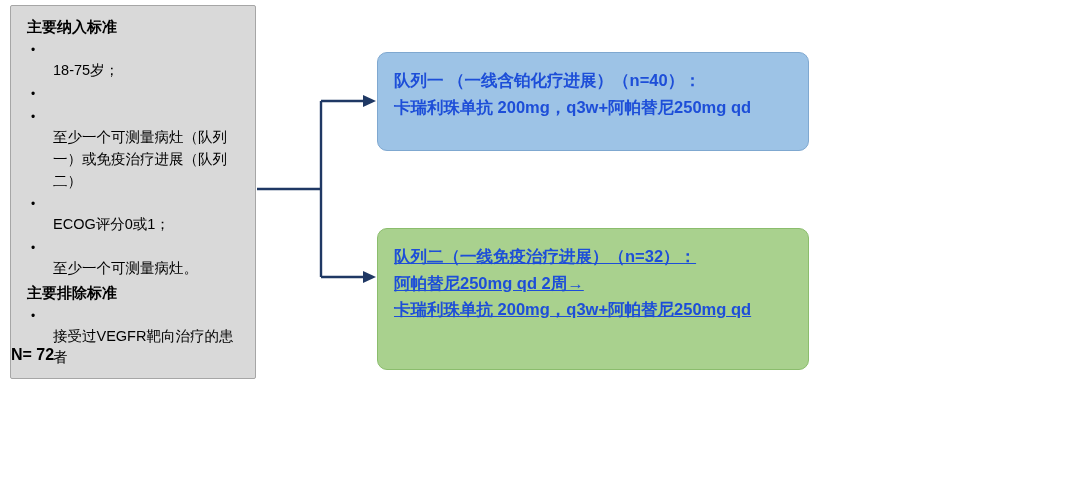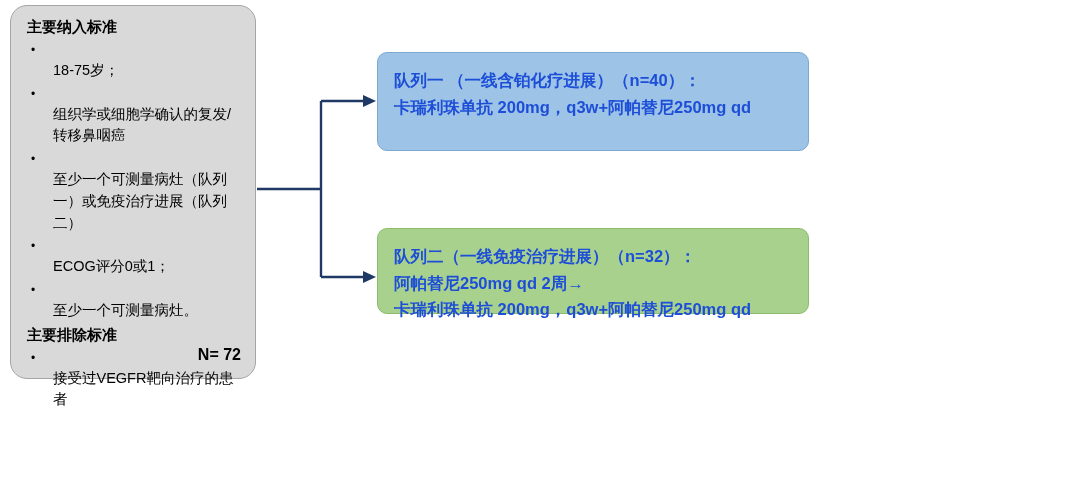--- a/index.html
+++ b/index.html
@@ -18,21 +18,21 @@
   
   .criteria-box {
     position: absolute;
     left: 10px;
     top: 5px;
     width: 246px;
     height: 374px;
     box-sizing: border-box;
     background: #d9d9d9;
     border: 1px solid #a6a6a6;
-    border-radius: 17px;
+    border-radius: 2px;
     padding: 10px 12px 8px 16px;
     color: #000000;
   }
   .crit-title {
     font-size: 15px;
     font-weight: bold;
     line-height: 1.45;
   }
   .bullet-list {
     margin: 2px 0 2px 0;
@@ -51,26 +51,25 @@
     font-size: 12px;
     line-height: 1.8;
   }
   .bullet-text {
     flex: 1;
     margin-top: 20px;
   }
   .n-total {
     position: absolute;
     left: 0;
-    right: 14px;
+    right: 0;
     bottom: 14px;
-    text-align: right;
+    text-align: left;
     font-weight: bold;
     font-size: 16px;
-    padding-left: 44px;
   }
   
   .cohort {
     position: absolute;
     box-sizing: border-box;
     border-radius: 10px;
     padding: 14px 16px;
     color: #1d4ed8;
     font-weight: bold;
     font-size: 16.5px;
@@ -81,23 +80,24 @@
     top: 52px;
     width: 432px;
     height: 99px;
     background: #9dc3e6;
     border: 1px solid #7fa8d0;
   }
   .cohort2 {
     left: 377px;
     top: 228px;
     width: 432px;
-    height: 86px;
+    height: 142px;
     background: #a9d18e;
     border: 1px solid #8bbd6d;
+    text-decoration: underline;
   }
   .cohort-line {
     white-space: nowrap;
   }
   
   .connectors {
     position: absolute;
     left: 0;
     top: 0;
     width: 1080px;
@@ -113,21 +113,20 @@
   <div class="criteria-box">
     <div class="crit-title">主要纳入标准</div>
 
     <div class="bullet-list">
       <div class="bullet-item">
         <span class="bullet-dot">•</span>
         <span class="bullet-text">18-75岁；</span>
       </div>
       <div class="bullet-item">
         <span class="bullet-dot">•</span>
-        <span class="bullet-text">组织学或细胞学确认的复发/转移鼻咽癌</span>
       </div>
       <div class="bullet-item">
         <span class="bullet-dot">•</span>
         <span class="bullet-text">至少一个可测量病灶（队列一）或免疫治疗进展（队列二）</span>
       </div>
       <div class="bullet-item">
         <span class="bullet-dot">•</span>
         <span class="bullet-text">ECOG评分0或1；</span>
       </div>
       <div class="bullet-item">

